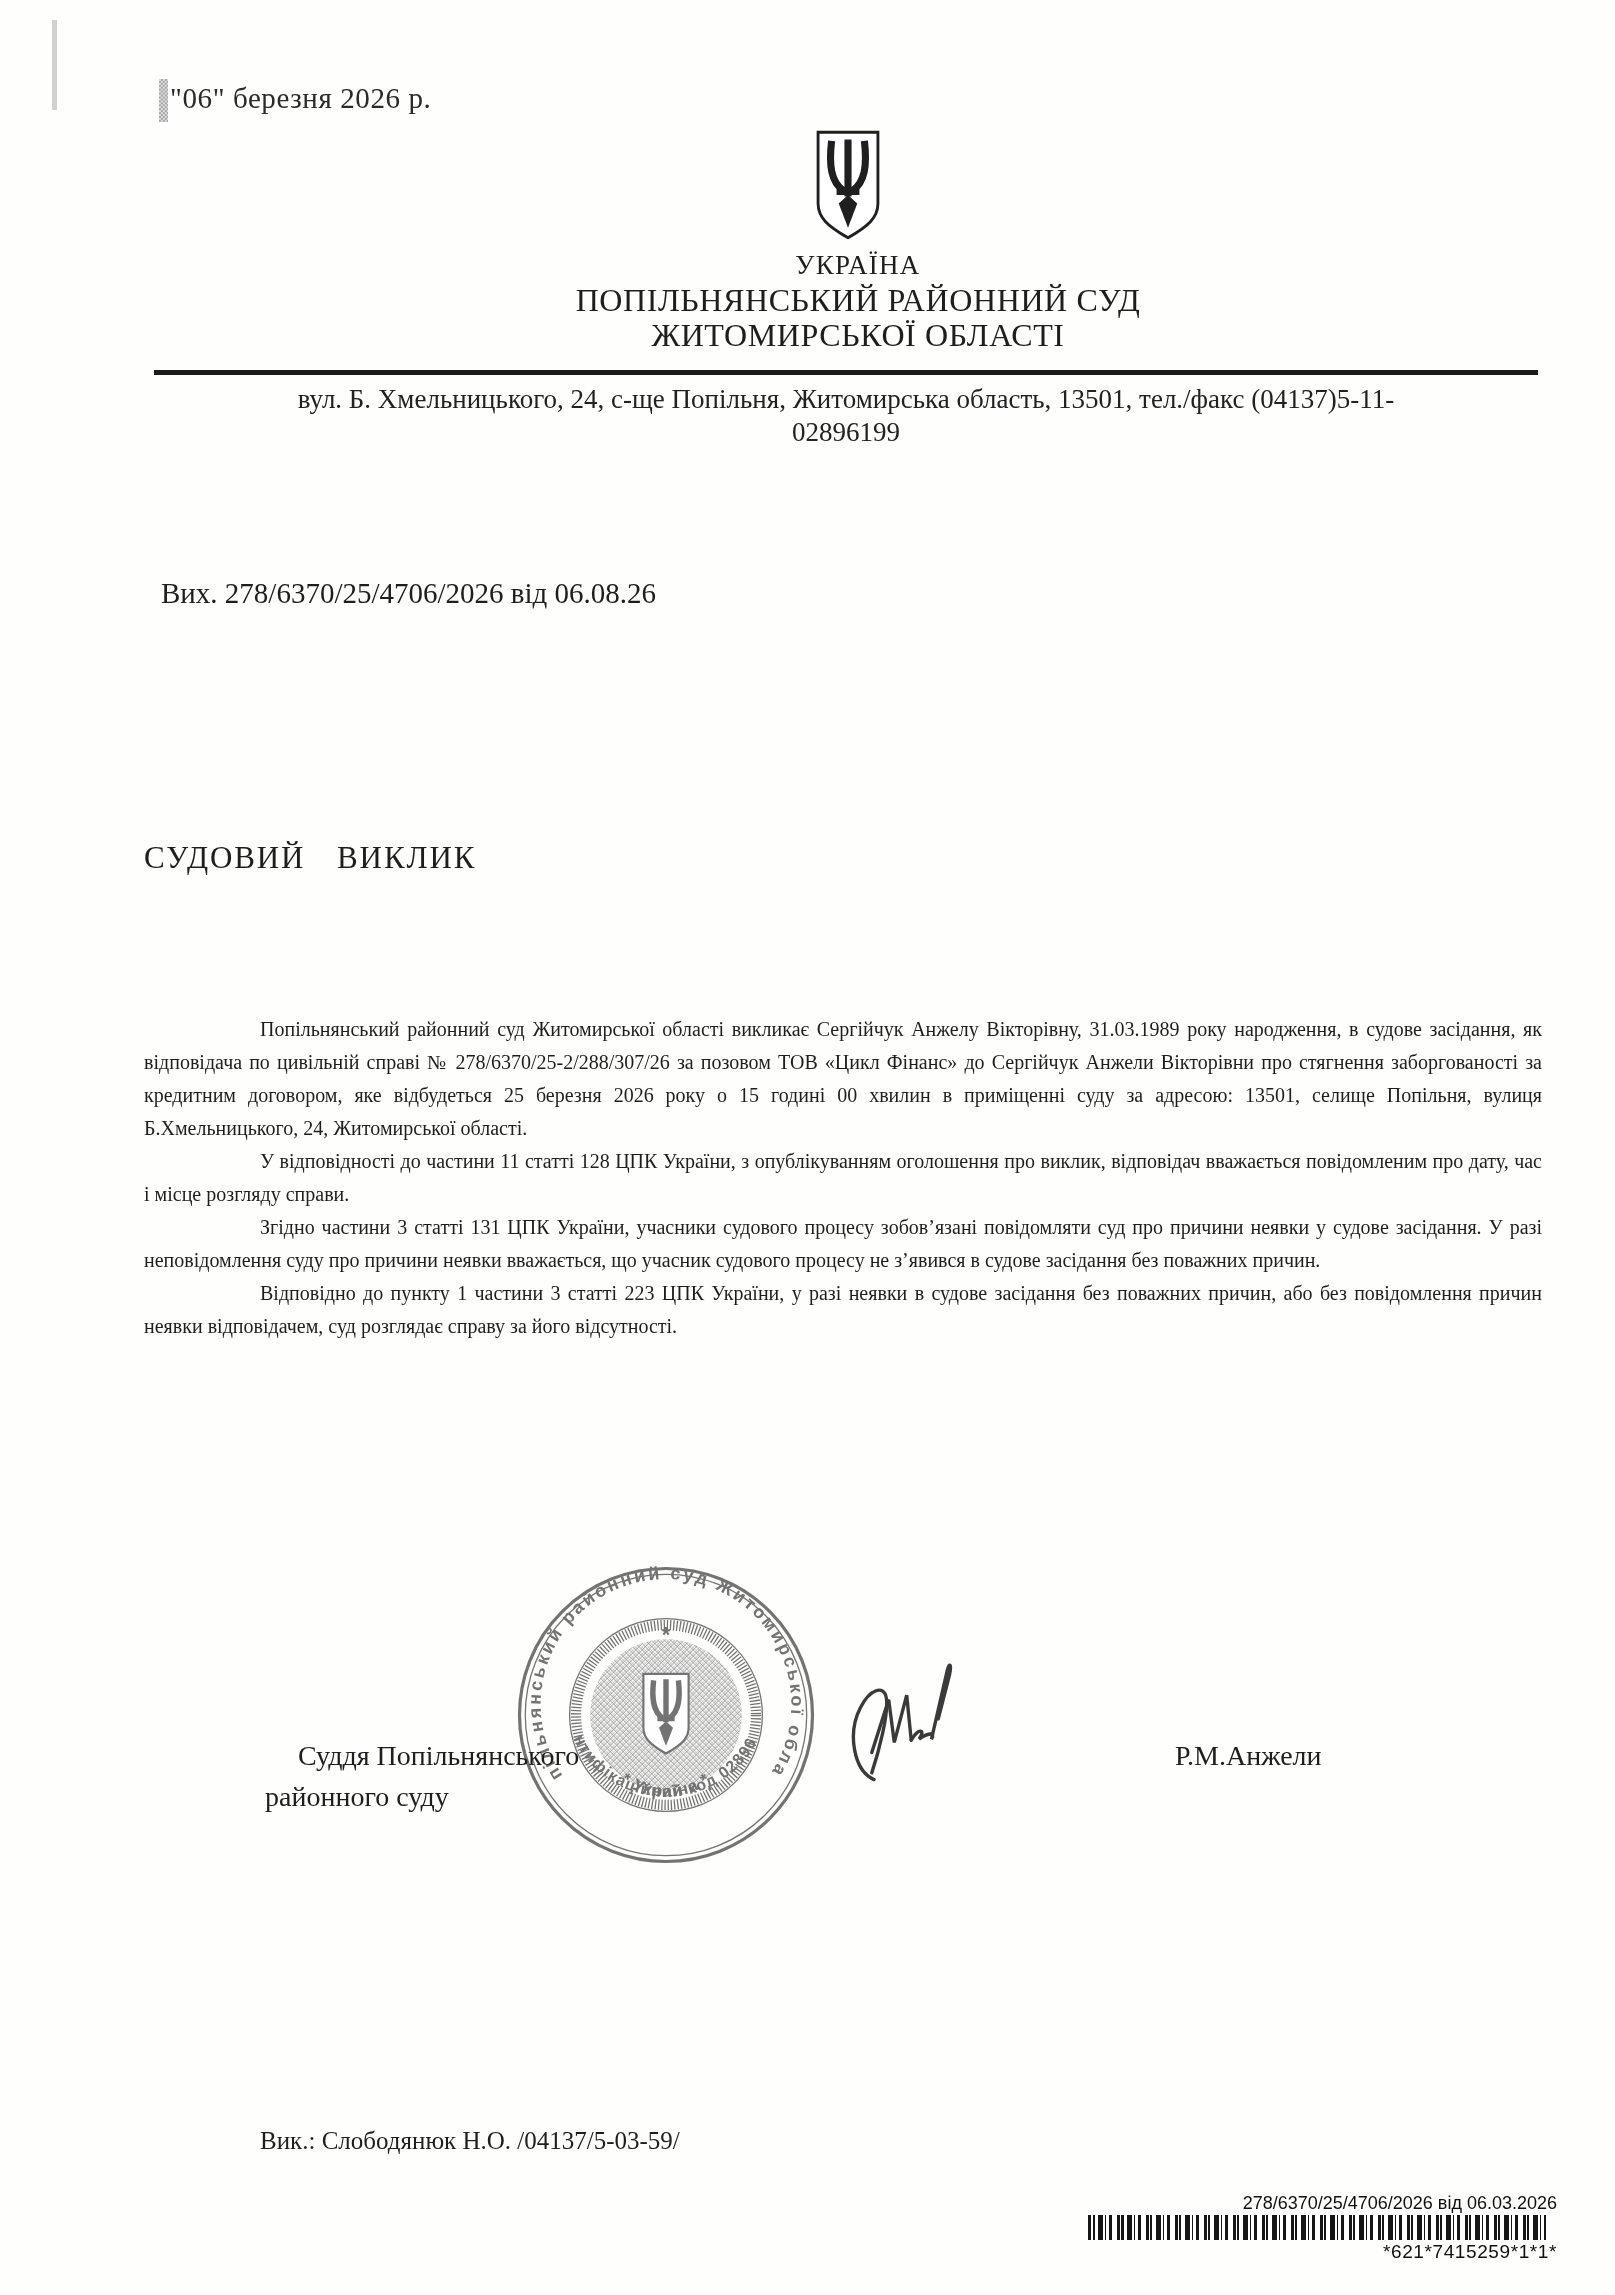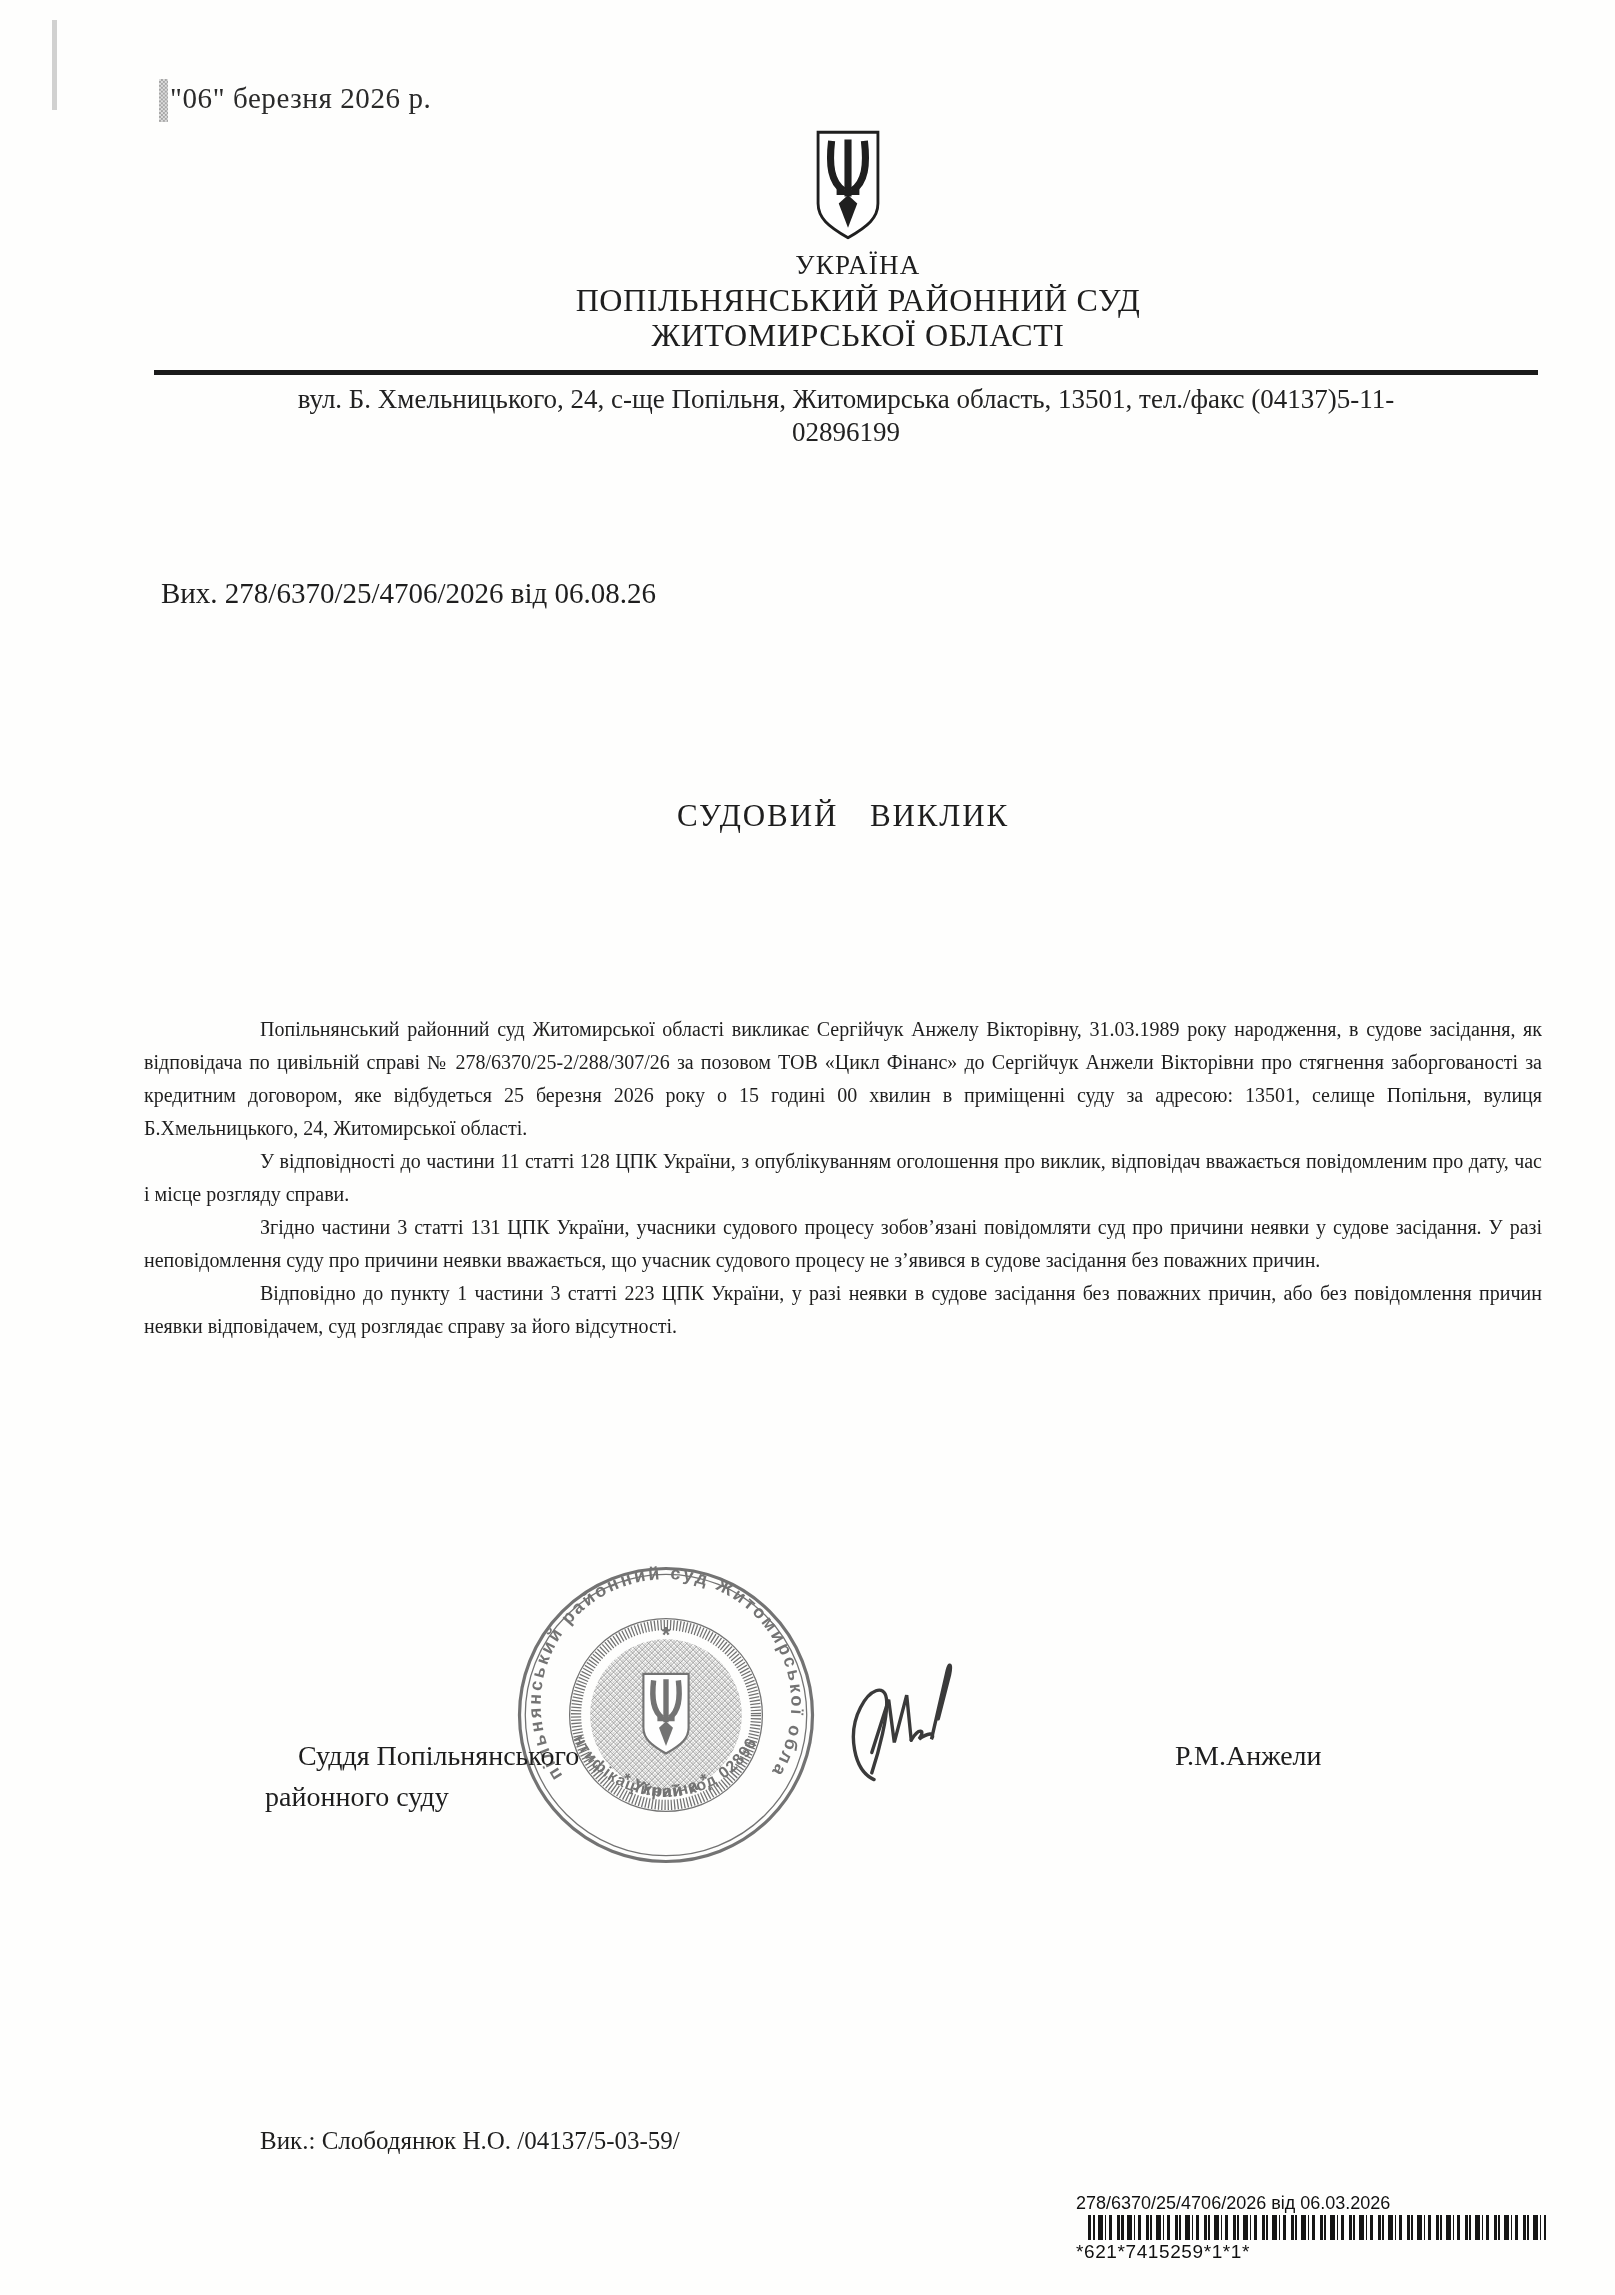--- a/index.html
+++ b/index.html
@@ -20,36 +20,36 @@
   .country{top:250px;font-size:27px;letter-spacing:1.3px;}
   .court1{top:282px;font-size:32px;letter-spacing:0.6px;}
   .court2{top:317px;font-size:32px;letter-spacing:0.6px;}
 
   .divider{left:154px;top:370px;width:1384px;height:5.2px;background:#1b1b1b;}
 
   .address{left:154px;top:383px;width:1384px;text-align:center;font-size:27px;line-height:32.5px;color:#222;}
 
   .ref-line{left:161px;top:577px;font-size:29px;white-space:nowrap;}
 
-  .doc-title{left:144px;top:798px;width:1398px;text-align:center;font-size:31px;
+  .doc-title{left:144px;top:840px;width:1398px;text-align:left;font-size:31px;
     letter-spacing:1.9px;word-spacing:22px;}
 
   .body-text{left:144px;top:997px;width:1398px;font-size:20px;line-height:33px;text-align:justify;margin-top:16px;}
   .body-text p{margin:0;text-indent:116px;}
 
   .stamp{left:515px;top:1564px;width:302px;height:302px;opacity:.82;color:#555;}
   .signature{left:831px;top:1623px;width:130px;height:169px;}
 
   .judge-t1{left:258px;top:1740px;font-size:28px;white-space:nowrap;margin-left:40px;}
   .judge-t2{left:265px;top:1781px;font-size:28px;white-space:nowrap;}
   .judge-name{left:1175px;top:1740px;font-size:28px;white-space:nowrap;}
 
   .executor{left:260px;top:2127px;font-size:25px;white-space:nowrap;}
 
-  .barcode-block{left:1076px;top:2193px;width:481px;text-align:left;
+  .barcode-block{left:1076px;top:2193px;width:481px;text-align:right;
     font-family:"Liberation Sans", sans-serif;color:#101010;}
   .barcode-ref{font-size:18px;line-height:21px;}
   .barcode-bars{margin:1.3px auto 0 auto;width:458px;height:25px;background:
     repeating-linear-gradient(90deg,
       #161616 0 2.6px, #ffffff 2.6px 4.5px,
       #161616 4.5px 6.5px, #ffffff 6.5px 10.4px,
       #161616 10.4px 15px, #ffffff 15px 17px,
       #161616 17px 18px, #ffffff 18px 21.4px,
       #161616 21.4px 24px, #ffffff 24px 29px);}
   .barcode-code{font-size:19px;line-height:21px;margin-top:0.6px;letter-spacing:0.6px;}

